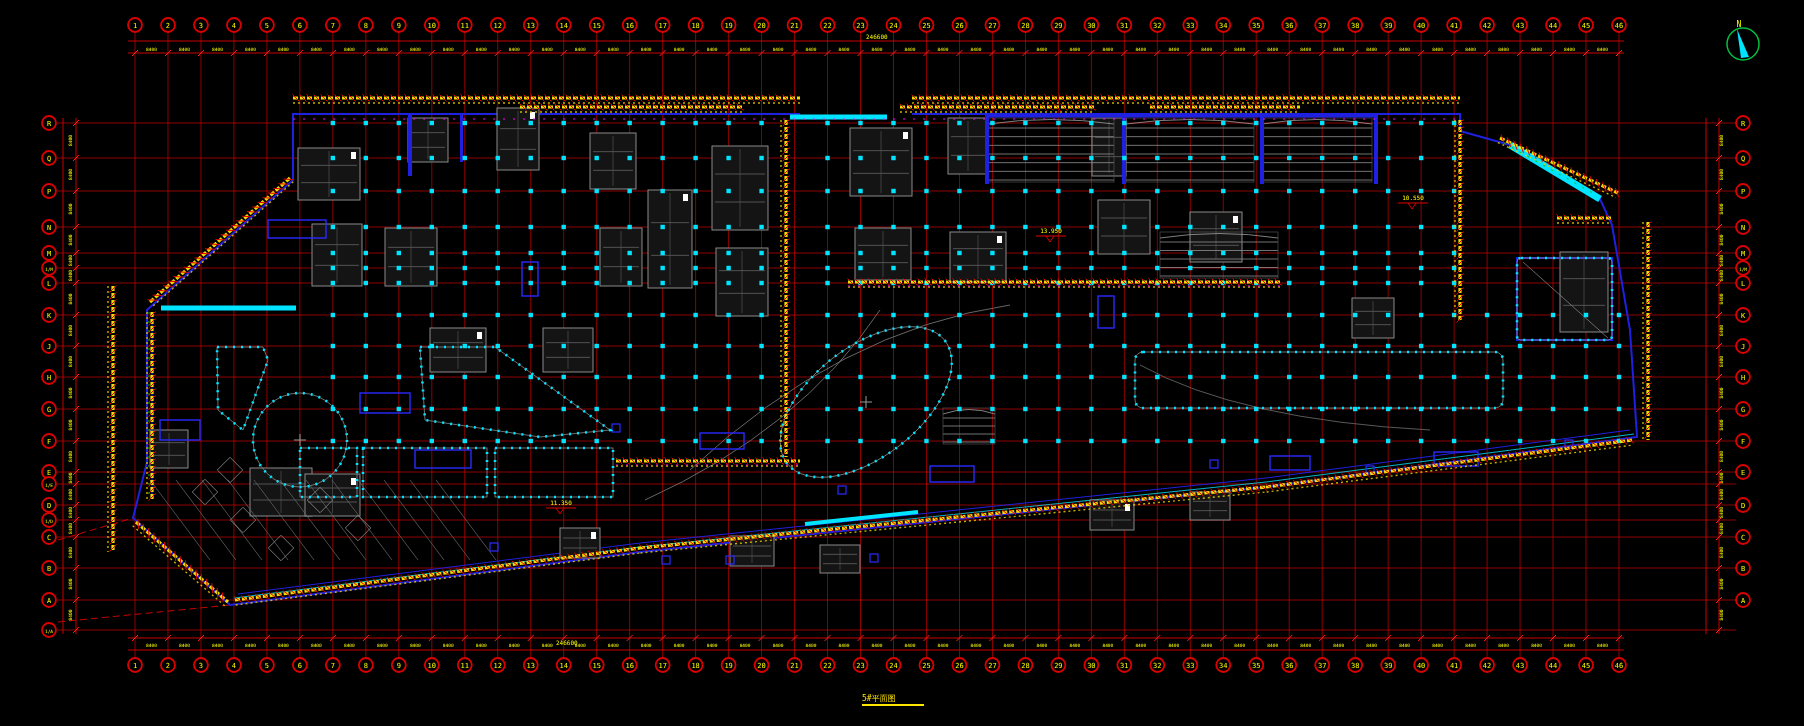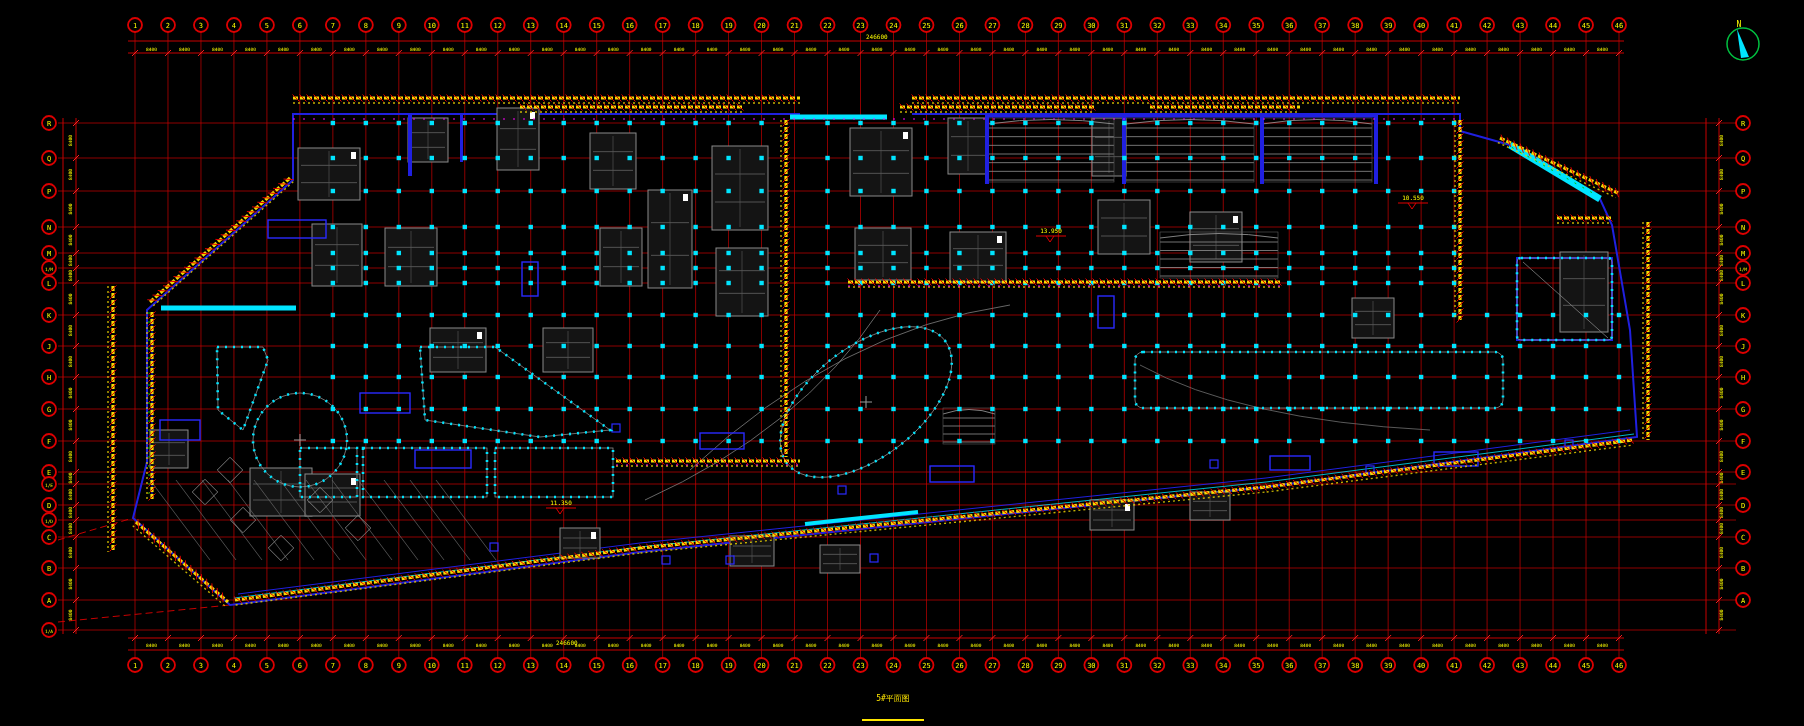--- a/index.html
+++ b/index.html
@@ -1,21 +1,21 @@
 <!DOCTYPE html>
 <html><head>
 <meta charset="utf-8">
 <style>
   html,body{margin:0;padding:0;background:#000;}
   .stage{position:relative;width:1804px;height:726px;background:#000;overflow:hidden;
          font-family:"DejaVu Sans Mono",monospace;}
   svg text{font-family:"DejaVu Sans Mono",monospace;}
-  .plan-title{position:absolute;left:862px;top:694px;width:62px;text-align:center;
+  .plan-title{position:absolute;left:862px;top:694px;width:62px;text-align:left;
       color:#ffe600;font-size:8px;line-height:9px;border-bottom:2px solid #ffe600;
-      padding-bottom:16px;white-space:nowrap;}
+      padding-bottom:1px;white-space:nowrap;}
   .total-dim{position:absolute;color:#ffff00;font-size:6px;line-height:6px;white-space:nowrap;}
   #topTotal{left:866px;top:34px;}
   #botTotal{left:556px;top:640px;}
 </style>
 </head>
 <body>
 
 <div class="stage">
   <svg id="plan" width="1804" height="726" viewBox="0 0 1804 726">
       <g>

